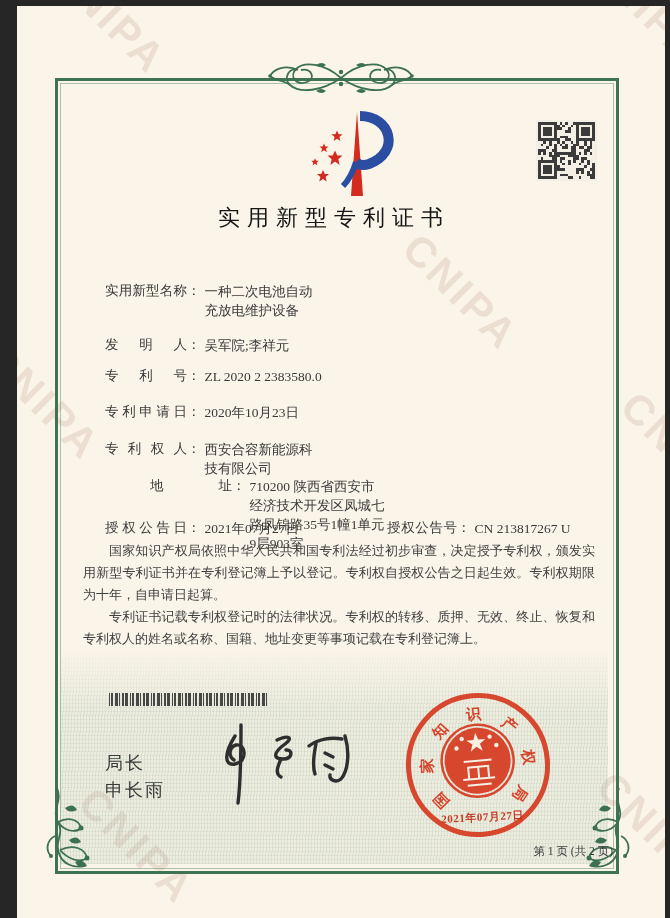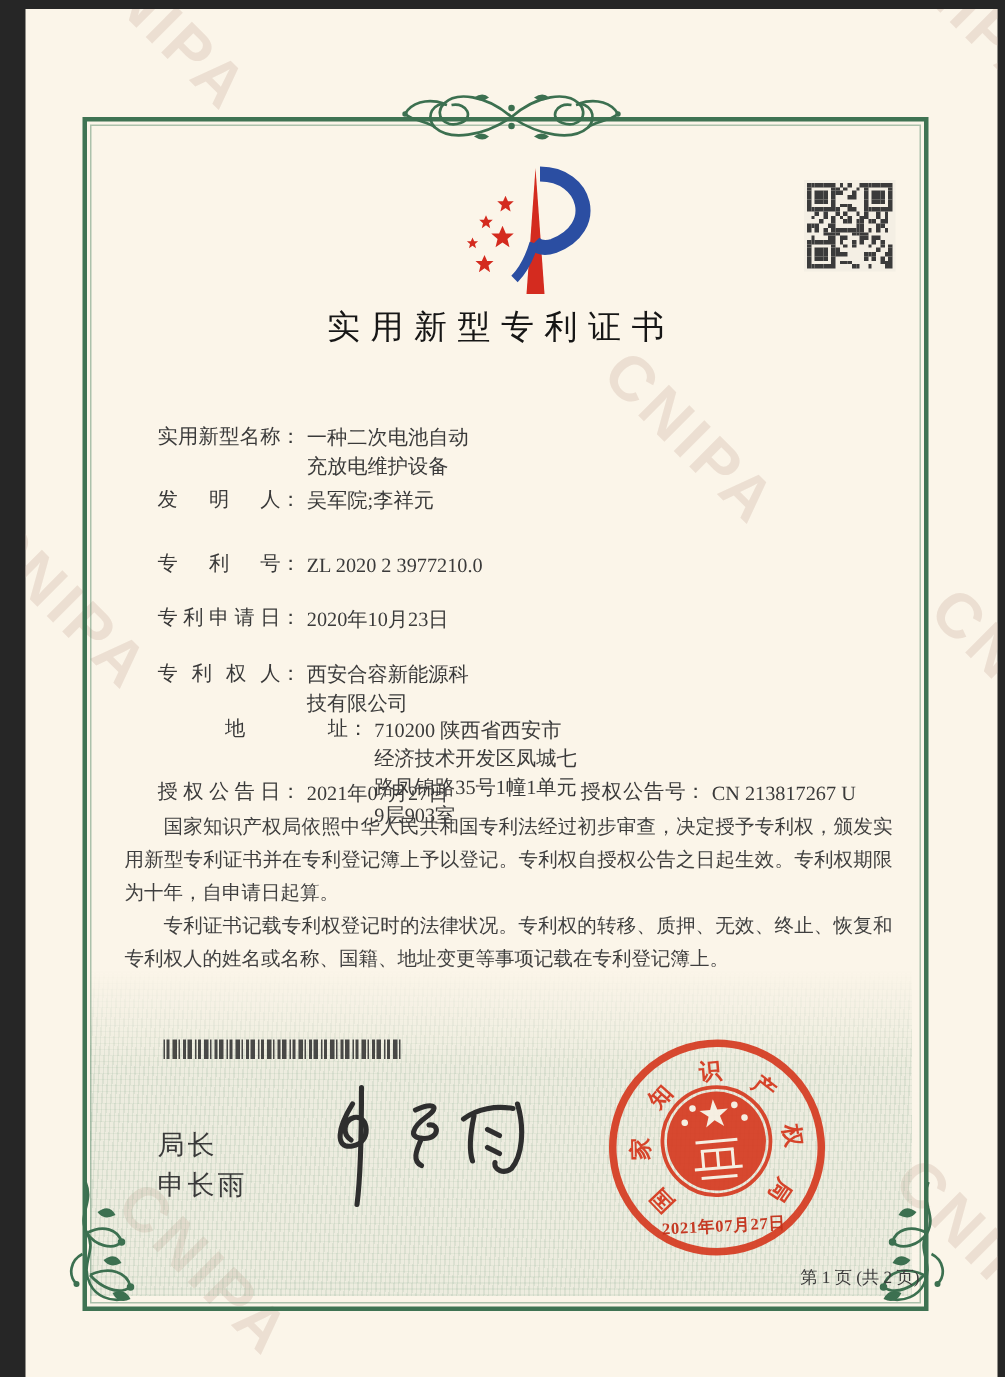--- a/index.html
+++ b/index.html
@@ -604,25 +604,25 @@
           <i class="d"></i>
           <i class="d"></i>
         </div>
 
       <div class="title">实用新型专利证书</div>
 
       <div class="fields">
         <div class="frow" style="top:0;">
           <span class="flabel">实用新型名称</span><span class="fcolon">：</span><span class="fval">一种二次电池自动充放电维护设备</span>
         </div>
-        <div class="frow" style="top:42px;">
+        <div class="frow" style="top:54px;">
           <span class="flabel">发明人</span><span class="fcolon">：</span><span class="fval">吴军院;李祥元</span>
         </div>
         <div class="frow" style="top:85px;">
-          <span class="flabel">专利号</span><span class="fcolon">：</span><span class="fval">ZL 2020 2 3977210.0</span>
+          <span class="flabel">专利号</span><span class="fcolon">：</span><span class="fval">ZL 2020 2 2383580.0</span>
         </div>
         <div class="frow" style="top:121px;">
           <span class="flabel">专利申请日</span><span class="fcolon">：</span><span class="fval">2020年10月23日</span>
         </div>
         <div class="frow" style="top:158px;">
           <span class="flabel">专利权人</span><span class="fcolon">：</span><span class="fval">西安合容新能源科技有限公司</span>
         </div>
         <div class="frow" style="top:195px;margin-left:45px;">
           <span class="flabel">地址</span><span class="fcolon">：</span><span class="fval addr">710200 陕西省西安市经济技术开发区凤城七路凤锦路35号1幢1单元9层903室</span>
         </div>

